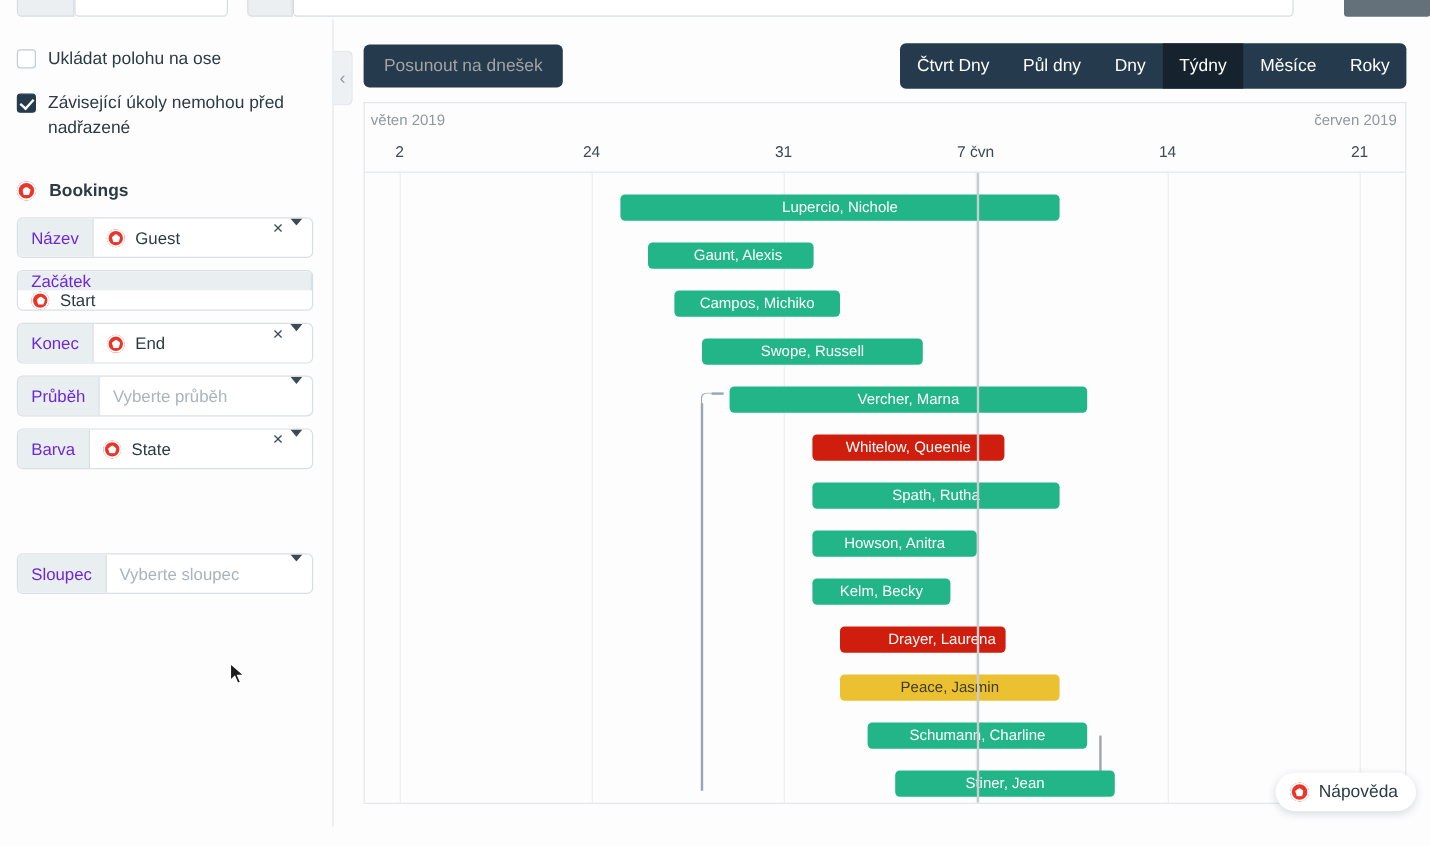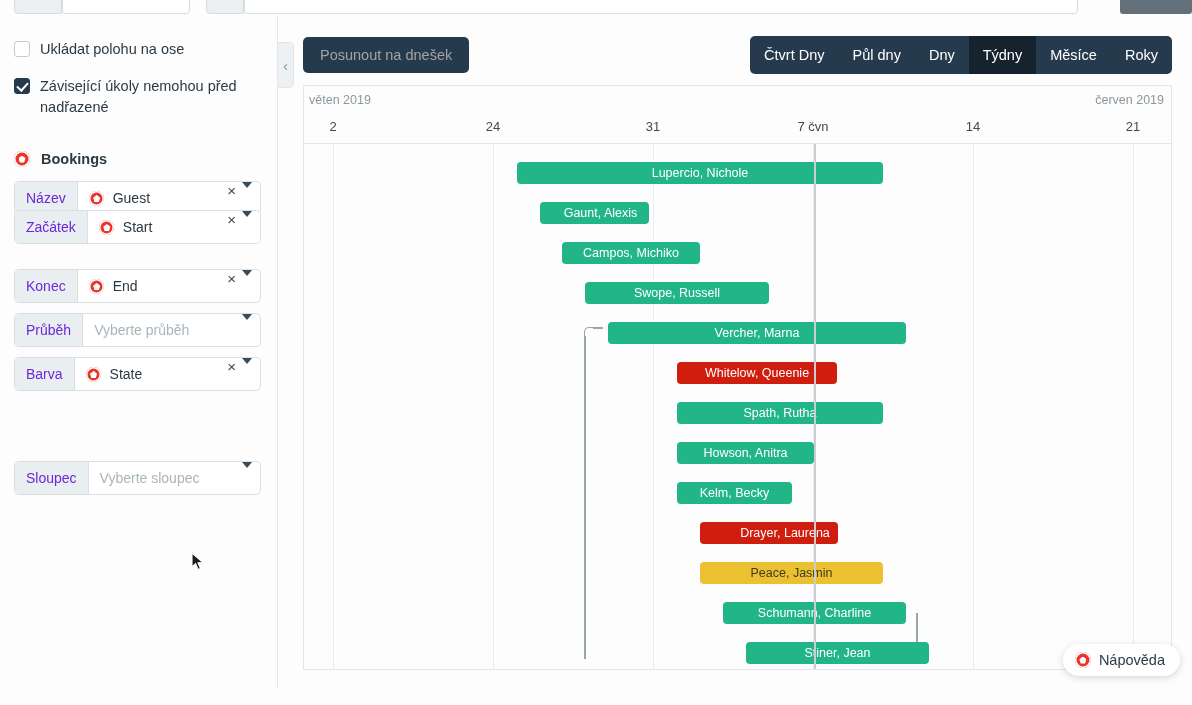--- a/index.html
+++ b/index.html
@@ -138,21 +138,21 @@
     <div class="frow" style="top:165px; width:247px;">
       <div class="lbl">Název</div>
       <div class="val">
         <span class="ball sm"></span>
         <span>Guest</span>
       </div>
       <div class="clear">×</div>
       <div class="caret"></div>
     </div>
 
-    <div class="frow" style="top:194px; width:247px;">
+    <div class="frow" style="top:209px; width:247px;flex-direction:column;">
       <div class="lbl">Začátek</div>
       <div class="val">
         <span class="ball sm"></span>
         <span>Start</span>
       </div>
       <div class="clear">×</div>
       <div class="caret"></div>
     </div>
 
     <div class="frow" style="top:253px; width:247px;">
@@ -234,21 +234,21 @@
           <div class="grid-line" style="left: 829px;"></div>
         </div>
       <div id="dep-layer">
           <div class="dep-corner" style="left: 280px; top: 241px;"></div>
           <div class="dep dep-h" style="left: 289px; top: 241px; width: 10px;"></div>
           <div class="dep dep-v" style="left: 280px; top: 250px; height: 323px;"></div>
           <div class="dep dep-v" style="left: 612px; top: 527px; height: 36px;"></div>
         </div>
       <div id="bars-layer">
           <div class="bar" style="left: 213px; top: 76px; width: 366px; background: rgb(33, 181, 136);">Lupercio, Nichole</div>
-          <div class="bar" style="left: 236px; top: 116px; width: 109px; background: rgb(33, 181, 136); padding-left: 12px;">Gaunt, Alexis</div>
+          <div class="bar" style="left: 236px; top: 116px; width: 138px; background: rgb(33, 181, 136); padding-left: 12px;">Gaunt, Alexis</div>
           <div class="bar" style="left: 258px; top: 156px; width: 138px; background: rgb(33, 181, 136);">Campos, Michiko</div>
           <div class="bar" style="left: 281px; top: 196px; width: 184px; background: rgb(33, 181, 136);">Swope, Russell</div>
           <div class="bar" style="left: 304px; top: 236px; width: 298px; background: rgb(33, 181, 136);">Vercher, Marna</div>
           <div class="bar" style="left: 373px; top: 276px; width: 160px; background: rgb(208, 30, 14);">Whitelow, Queenie</div>
           <div class="bar" style="left: 373px; top: 316px; width: 206px; background: rgb(33, 181, 136);">Spath, Rutha</div>
           <div class="bar" style="left: 373px; top: 356px; width: 137px; background: rgb(33, 181, 136);">Howson, Anitra</div>
           <div class="bar" style="left: 373px; top: 396px; width: 115px; background: rgb(33, 181, 136);">Kelm, Becky</div>
           <div class="bar" style="left: 396px; top: 436px; width: 138px; background: rgb(208, 30, 14); padding-left: 32px;">Drayer, Laurena</div>
           <div class="bar yellow" style="left: 396px; top: 476px; width: 183px; background: rgb(235, 193, 50);">Peace, Jasmin</div>
           <div class="bar" style="left: 419px; top: 516px; width: 183px; background: rgb(33, 181, 136);">Schumann, Charline</div>

